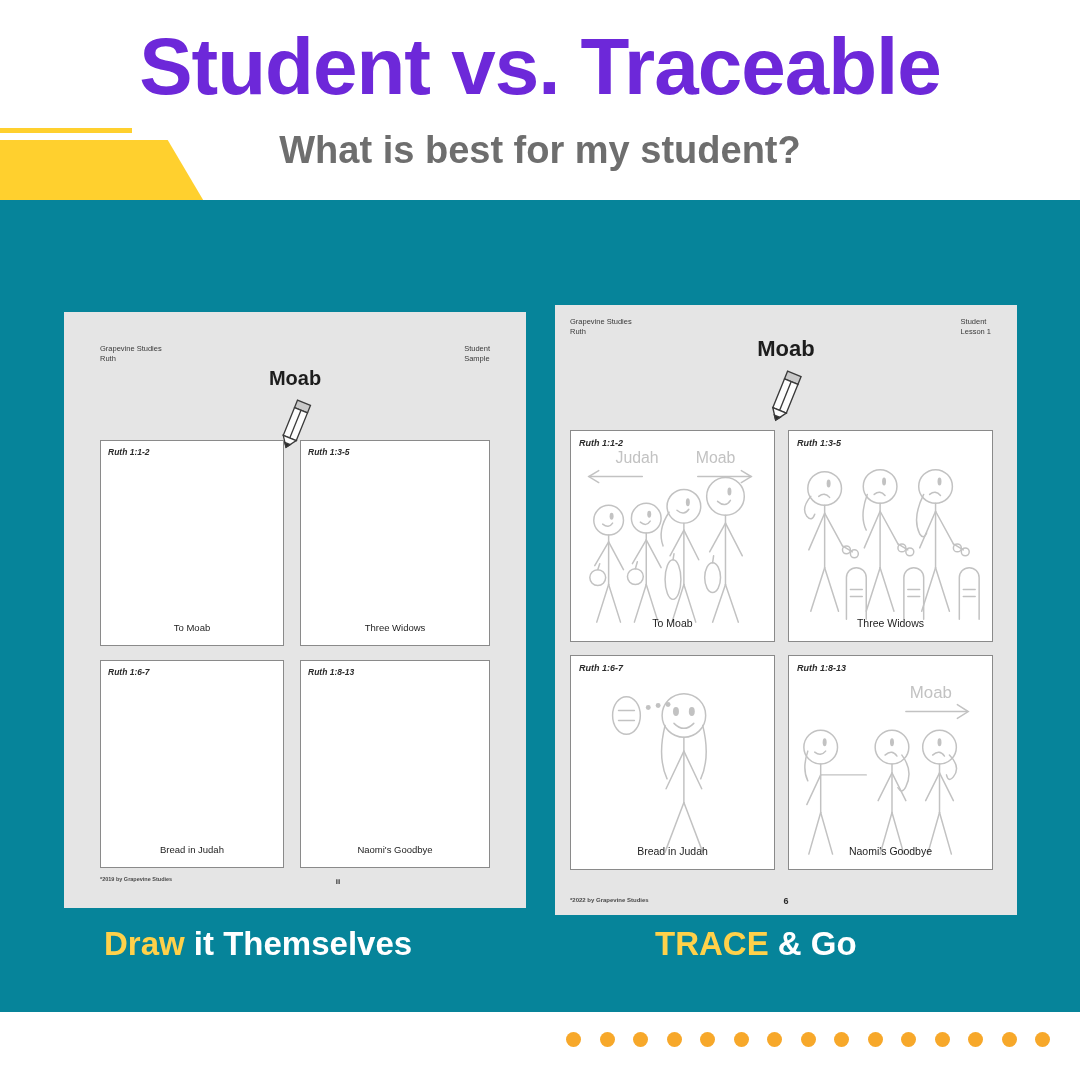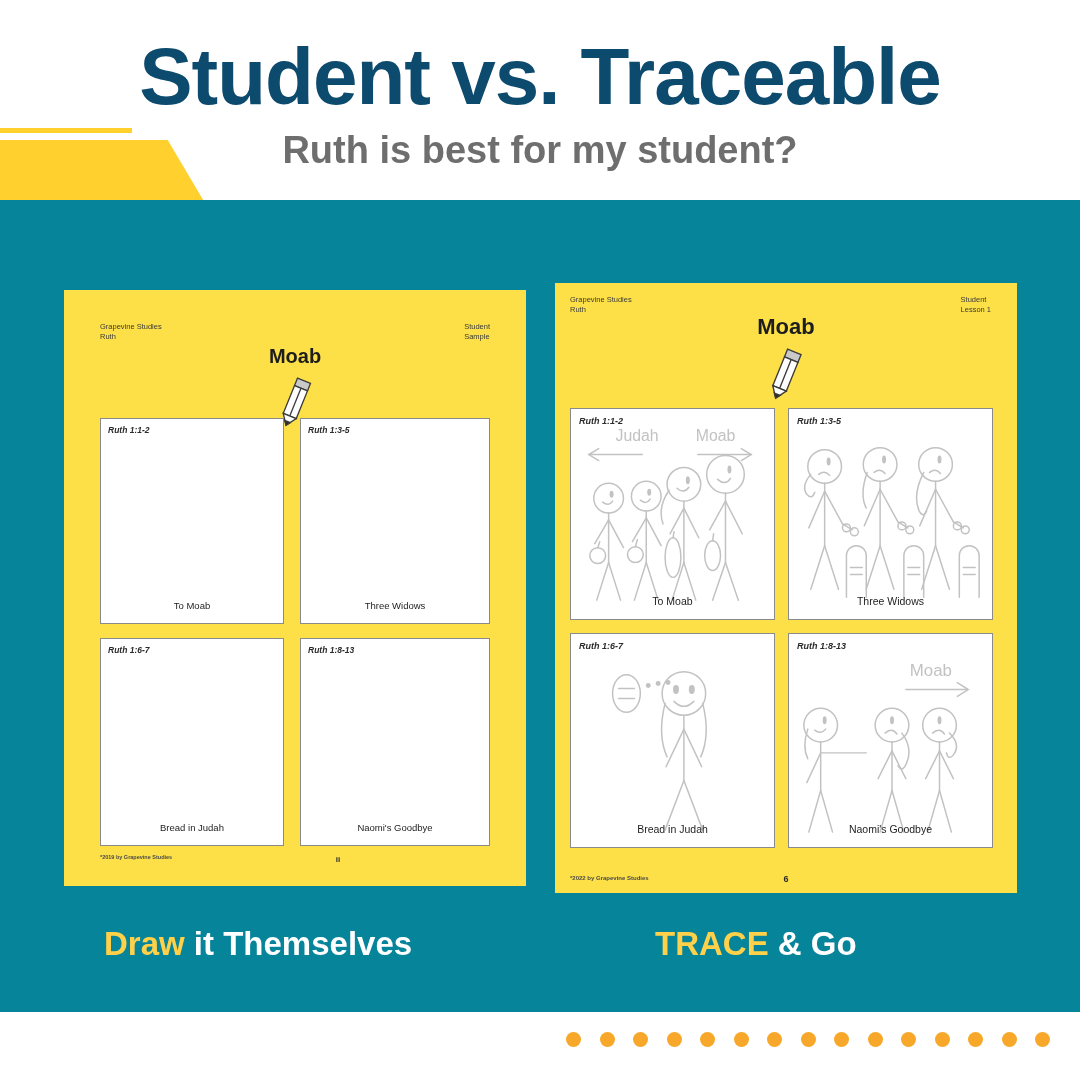--- a/index.html
+++ b/index.html
@@ -7,42 +7,42 @@
     width:1080px;height:1080px;overflow:hidden;
     background:#ffffff;
     font-family:"Liberation Sans", sans-serif;
     position:relative;
   }
   #stage{position:absolute;inset:0;width:1080px;height:1080px;}
 
   
   .header-white{position:absolute;left:0;top:0;width:1080px;height:200px;background:#ffffff;}
   .title{
-    position:absolute;left:0;top:32px;width:1080px;text-align:center;
-    font-size:80px;font-weight:bold;color:#0c4a6e;letter-spacing:-1px;
+    position:absolute;left:0;top:22px;width:1080px;text-align:center;
+    font-size:80px;font-weight:bold;color:#6d28d9;letter-spacing:-1px;
     line-height:90px;white-space:nowrap;
   }
   .subtitle{
     position:absolute;left:0;top:127px;width:1080px;text-align:center;
     font-size:38px;font-weight:bold;color:#6e6e6e;line-height:46px;white-space:nowrap;
   }
 
   
   .yellow-line-top{position:absolute;left:0;top:128px;width:132px;height:5px;background:#ffd02e;}
   .yellow-trapezoid{
     position:absolute;left:0;top:140px;width:215px;height:80px;background:#ffd02e;
     clip-path:polygon(0 0,78% 0,100% 100%,0 100%);
   }
   .yellow-line-bot{position:absolute;left:48px;top:226px;width:160px;height:5px;background:#ffd02e;}
 
   
   .teal-band{position:absolute;left:0;top:200px;width:1080px;height:812px;background:#06849a;}
 
   
-  .page{position:absolute;background:#fde047;overflow:hidden;}
+  .page{position:absolute;background:#e5e5e5;overflow:hidden;margin-top:22px;}
   .page-left{left:64px;top:290px;width:462px;height:596px;}
   .page-right{left:555px;top:283px;width:462px;height:610px;}
 
   .ws-meta{position:absolute;color:#3a3a3a;line-height:1.28;white-space:pre-line;}
   .ws-meta-left{text-align:left;}
   .ws-meta-right{text-align:left;}
 
   .ws-title{position:absolute;width:100%;text-align:center;font-weight:bold;color:#1d1d1d;}
 
   
@@ -93,21 +93,21 @@
 
 <div id="stage">
 
   <div class="header-white"></div>
 
   <div class="yellow-line-top"></div>
   <div class="yellow-trapezoid"></div>
   <div class="yellow-line-bot"></div>
 
   <div class="title">Student  vs. Traceable</div>
-  <div class="subtitle">Ruth is best for my student?</div>
+  <div class="subtitle">What is best for my student?</div>
 
   <div class="teal-band"></div>
 
   <div class="page page-left">
     <div class="ws-meta ws-meta-left">Grapevine Studies
 Ruth</div>
     <div class="ws-meta ws-meta-right">Student
 Sample</div>
     <div class="ws-title">Moab</div>
 

